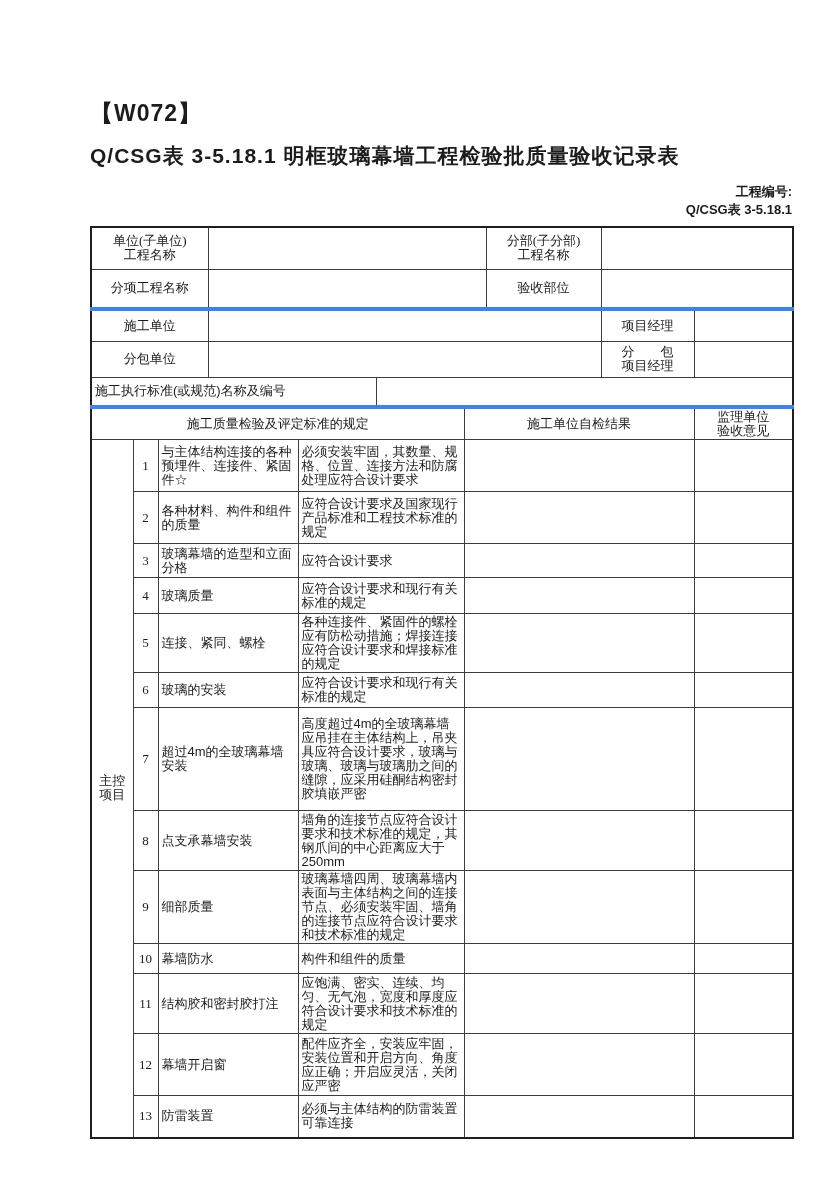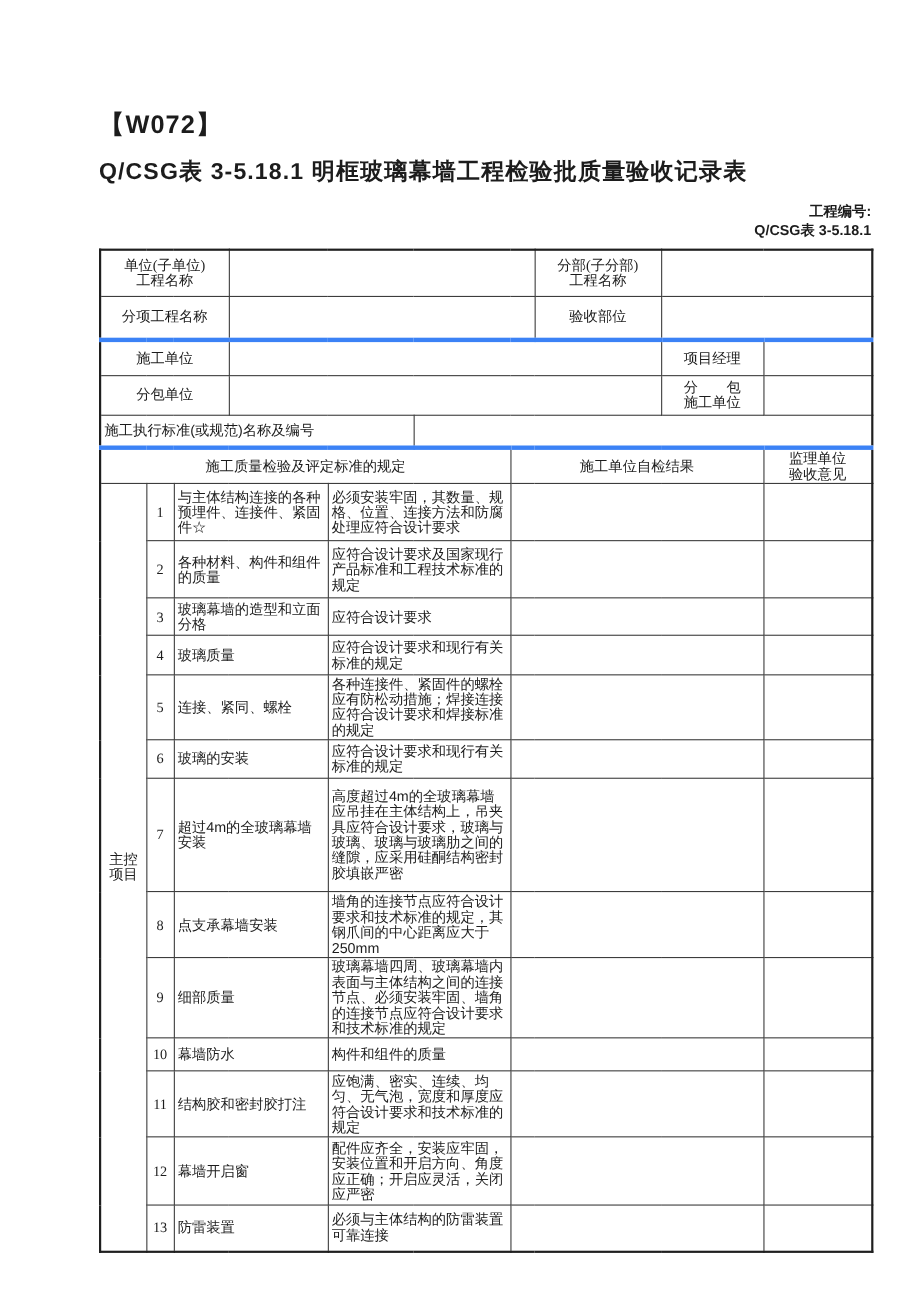--- a/index.html
+++ b/index.html
@@ -92,21 +92,21 @@
       <td colspan="3" class="c">施工单位</td>
       <td colspan="5"></td>
       <td class="c">项目经理</td>
       <td></td>
     </tr>
 
     <tr style="height:36px">
       <td colspan="3" class="c">分包单位</td>
       <td colspan="5"></td>
       <td class="c pre">分　　包
-施工单位</td>
+项目经理</td>
       <td></td>
     </tr>
 
     <tr style="height:30px">
       <td colspan="5" class="lbl-left">施工执行标准(或规范)名称及编号</td>
       <td colspan="5"></td>
     </tr>
 
     <tr style="height:30px" class="bt2">
       <td colspan="6" class="c">施工质量检验及评定标准的规定</td>

